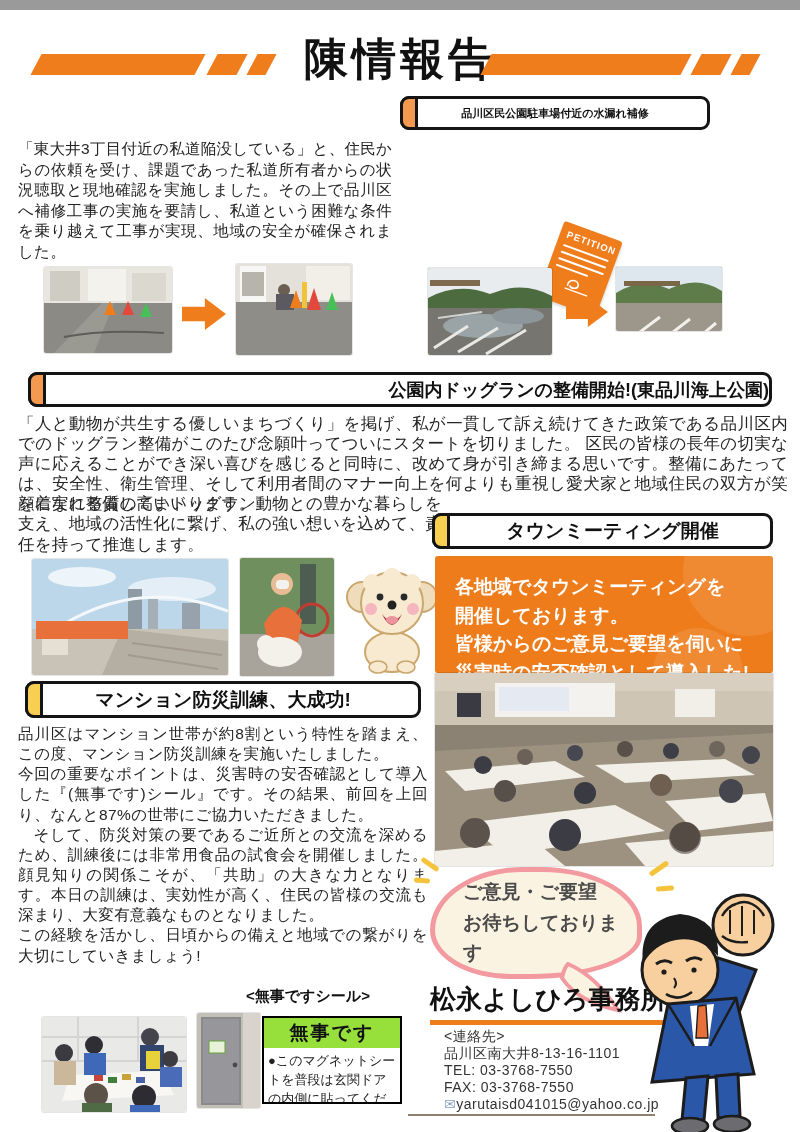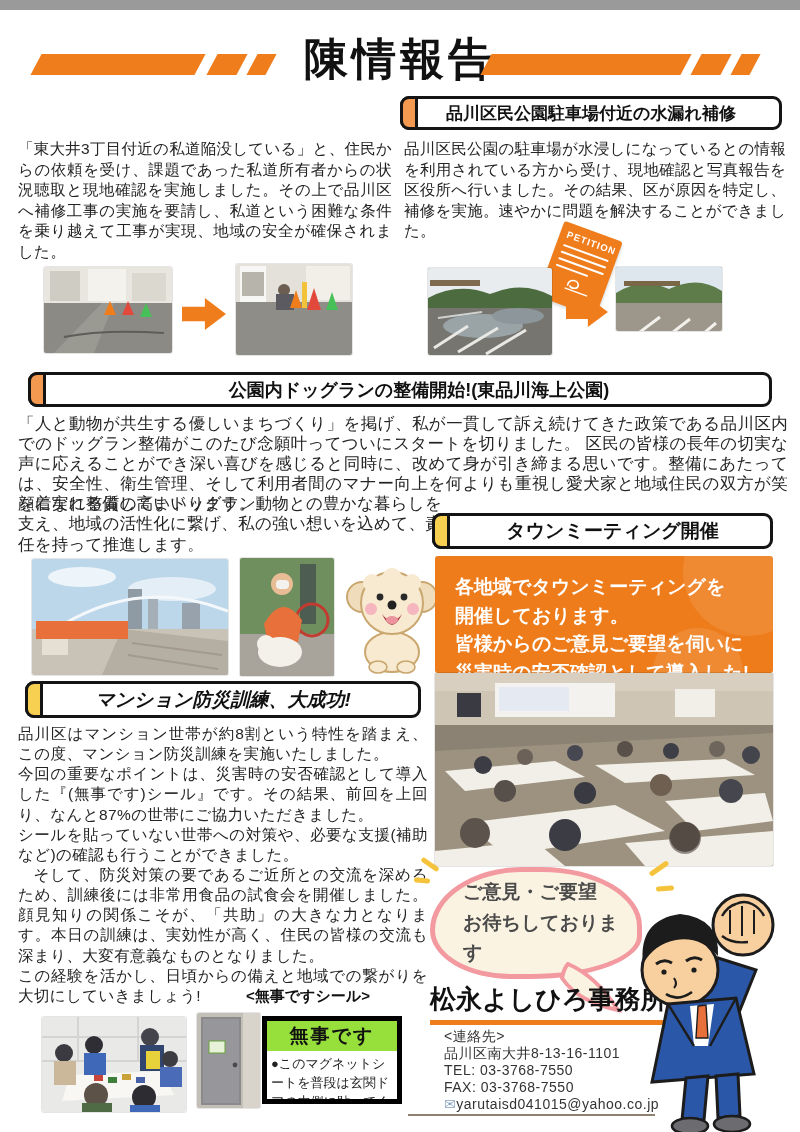--- a/index.html
+++ b/index.html
@@ -51,21 +51,21 @@
   .banner .bub2 { width:90px; height:90px; right:30px; bottom:-45px; }
 
   
   .bubble { position:absolute; background:#FBF3E2; border:5px solid #F29AA0;
             border-radius:48% 52% 58% 42% / 62% 58% 42% 48%;
             display:flex; flex-direction:column; justify-content:center;
             padding-left:28px; font-weight:bold; font-size:19px; line-height:1.6; color:#4a4a4a; }
   .sparkle { position:absolute; background:#F5C33B; border-radius:3px; }
 
   
-  .seal { position:absolute; background:#fff; border:5px solid #000000; overflow:hidden; }
+  .seal { position:absolute; background:#fff; border:2px solid #000000; overflow:hidden; }
   .seal-band { background:#97E03C; text-align:center; font-weight:bold; font-size:19px;
                color:#111; padding:2px 0; letter-spacing:2px; }
   .seal-notes { padding:4px 4px; font-size:13px; line-height:1.45; color:#222; text-align:left; }
   .seal-notes p { margin-bottom:4px; }
 
   
   .office-name { position:absolute; font-size:26px; font-weight:bold; color:#111;
                  border-bottom:5px solid #F07D1C; padding-bottom:3px; }
   .contact { position:absolute; font-size:14px; line-height:1.22; color:#333; letter-spacing:.5px; }
   .contact .mail-icon { color:#8AA5C4; }
@@ -114,25 +114,24 @@
       <polygon points="0,91 116,91 116,38 0,38" fill="#8e8d87"></polygon>
       <circle cx="48" cy="26" r="6" fill="#6b5d50"></circle>
       <rect x="40" y="30" width="18" height="16" fill="#5a5a60"></rect>
       <polygon points="60,26 66,44 54,44" fill="#F07D1C"></polygon>
       <polygon points="78,24 85,46 71,46" fill="#E2483C"></polygon>
       <polygon points="96,28 102,46 90,46" fill="#47C058"></polygon>
       <rect x="66" y="18" width="5" height="26" fill="#F2C23A"></rect>
     </svg>
   </div>
 
-  <div class="hdr" style="left:400px; top:86px; width:382px; height:34px; font-size:17px;">
+  <div class="hdr" style="left:400px; top:86px; width:310px; height:34px; font-size:11px;">
     <span class="tab tab-orange"></span>
     <span>品川区民公園駐車場付近の水漏れ補修</span>
   </div>
-  <div class="bt" style="left:404px; top:129px; width:382px;">品川区民公園の駐車場が水浸しになっているとの情報を利用されている方から受け、現地確認と写真報告を区役所へ行いました。その結果、区が原因を特定し、補修を実施。速やかに問題を解決することができました。</div>
 
   <div class="petition" style="left:549px; top:219px;">
     <div class="ptxt">PETITION</div>
     <div class="pline"></div><div class="pline"></div><div class="pline"></div><div class="pline short"></div>
     <svg width="34" height="16" viewBox="0 0 34 16" style="margin:4px 0 0 14px;">
       <path d="M4 11 C 2 4, 12 1, 14 7 C 15 11, 8 13, 6 10" stroke="#fff" stroke-width="1.6" fill="none"></path>
       <line x1="2" y1="14" x2="26" y2="14" stroke="#fff" stroke-width="1.4"></line>
     </svg>
   </div>
 
@@ -153,21 +152,21 @@
     <svg width="106" height="89" viewBox="0 0 106 89">
       <rect width="106" height="89" fill="#9d968a"></rect>
       <rect width="106" height="26" fill="#dfe7ee"></rect>
       <path d="M0 26 Q26 10 53 22 Q82 8 106 24 L106 36 L0 36 Z" fill="#5d7c4a"></path>
       <rect x="8" y="14" width="56" height="5" fill="#7a6748"></rect>
       <path d="M4 80 L44 50 M30 86 L74 52 M62 88 L100 56" stroke="#f2f0ea" stroke-width="3" fill="none"></path>
       <text x="22" y="74" font-size="8" fill="#f4f2ee">45</text>
     </svg>
   </div>
 
-  <div class="hdr" style="left:28px; top:362px; width:744px; height:35px; font-size:18px; justify-content:center; padding-left:38px;">
+  <div class="hdr" style="left:28px; top:362px; width:744px; height:35px; font-size:18px; justify-content:flex-end; padding-left:38px;">
     <span class="tab tab-orange"></span>
     <span>公園内ドッグランの整備開始!(東品川海上公園)</span>
   </div>
   <div class="bt" style="left:18px; top:404px; width:770px; font-size:16.5px; line-height:1.21;">「人と動物が共生する優しいまちづくり」を掲げ、私が一貫して訴え続けてきた政策である品川区内でのドッグラン整備がこのたび念願叶ってついにスタートを切りました。 区民の皆様の長年の切実な声に応えることができ深い喜びを感じると同時に、改めて身が引き締まる思いです。整備にあたっては、安全性、衛生管理、そして利用者間のマナー向上を何よりも重視し愛犬家と地域住民の双方が笑顔になれる質の高いドッグラン</div>
   <div class="bt" style="left:18px; top:483px; width:424px; font-size:16.5px; line-height:1.23;">を着実に整備してまいります。動物との豊かな暮らしを支え、地域の活性化に繋げ、私の強い想いを込めて、責任を持って推進します。</div>
 
   <div class="photo" style="left:32px; top:549px; width:196px; height:116px;">
     <svg width="196" height="116" viewBox="0 0 196 116">
       <rect width="196" height="70" fill="#bcd7ea"></rect>
       <ellipse cx="50" cy="18" rx="34" ry="10" fill="#eef5fa"></ellipse>
@@ -260,28 +259,27 @@
           <circle cx="226" cy="112" r="11" fill="#6e5f50"></circle>
         <circle cx="296" cy="118" r="12" fill="#46464e"></circle>
           <circle cx="40" cy="160" r="15" fill="#5c544c"></circle>
         <circle cx="130" cy="162" r="16" fill="#3c3c44"></circle>
           <circle cx="250" cy="165" r="16" fill="#50484098"></circle>
         <circle cx="250" cy="164" r="15" fill="#544c44"></circle>
       </g>
     </svg>
   </div>
 
-  <div class="hdr" style="left:25px; top:671px; width:396px; height:37px; font-size:19px;font-style:italic;">
+  <div class="hdr" style="left:25px; top:671px; width:396px; height:37px; font-size:19px;">
     <span class="tab tab-yellow"></span>
     <span>マンション防災訓練、大成功!</span>
   </div>
   <div class="bt" style="left:18px; top:714px; width:410px; line-height:1.3; letter-spacing:.4px;">
     <p>品川区はマンション世帯が約8割という特性を踏まえ、この度、マンション防災訓練を実施いたしました。</p>
     <p>今回の重要なポイントは、災害時の安否確認として導入した『(無事です)シール』です。その結果、前回を上回り、なんと87%の世帯にご協力いただきました。</p>
-    <p>シールを貼っていない世帯への対策や、必要な支援(補助など)の確認も行うことができました。</p>
     <p style="text-indent:1em;">そして、防災対策の要であるご近所との交流を深めるため、訓練後には非常用食品の試食会を開催しました。顔見知りの関係こそが、「共助」の大きな力となります。本日の訓練は、実効性が高く、住民の皆様の交流も深まり、大変有意義なものとなりました。</p>
     <p>この経験を活かし、日頃からの備えと地域での繋がりを大切にしていきましょう!</p>
   </div>
 
   <div class="caption" style="left:246px; top:977px;">&lt;無事ですシール&gt;</div>
 
   <div class="photo" style="left:42px; top:1007px; width:144px; height:95px;">
     <svg width="144" height="95" viewBox="0 0 144 95">
       <rect width="144" height="95" fill="#e9e9e7"></rect>
       <path d="M0 20 H144 M0 44 H144 M36 0 V44 M96 0 V44" stroke="#d4d4d2" stroke-width="2"></path>

